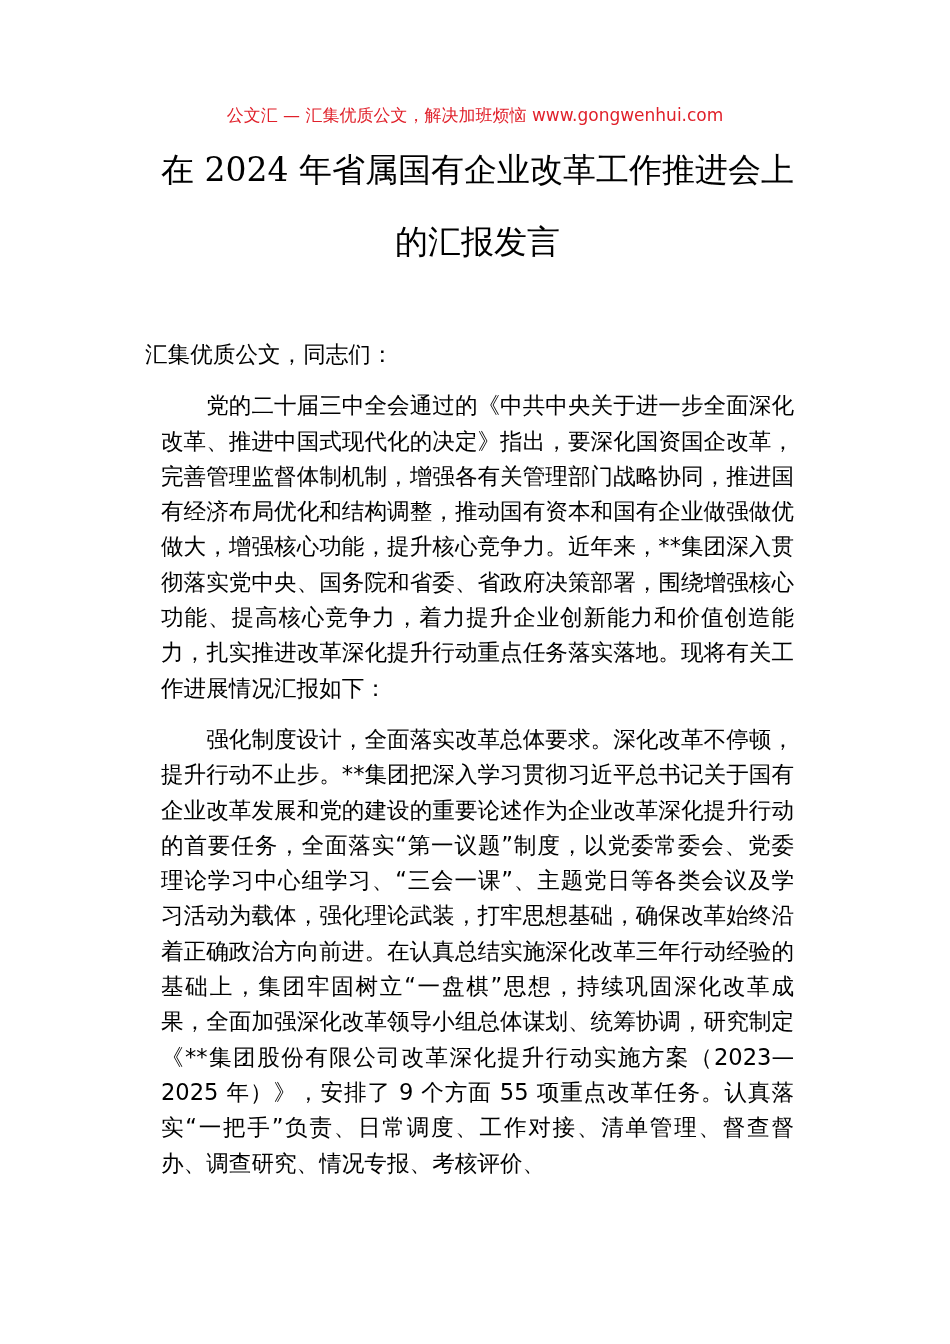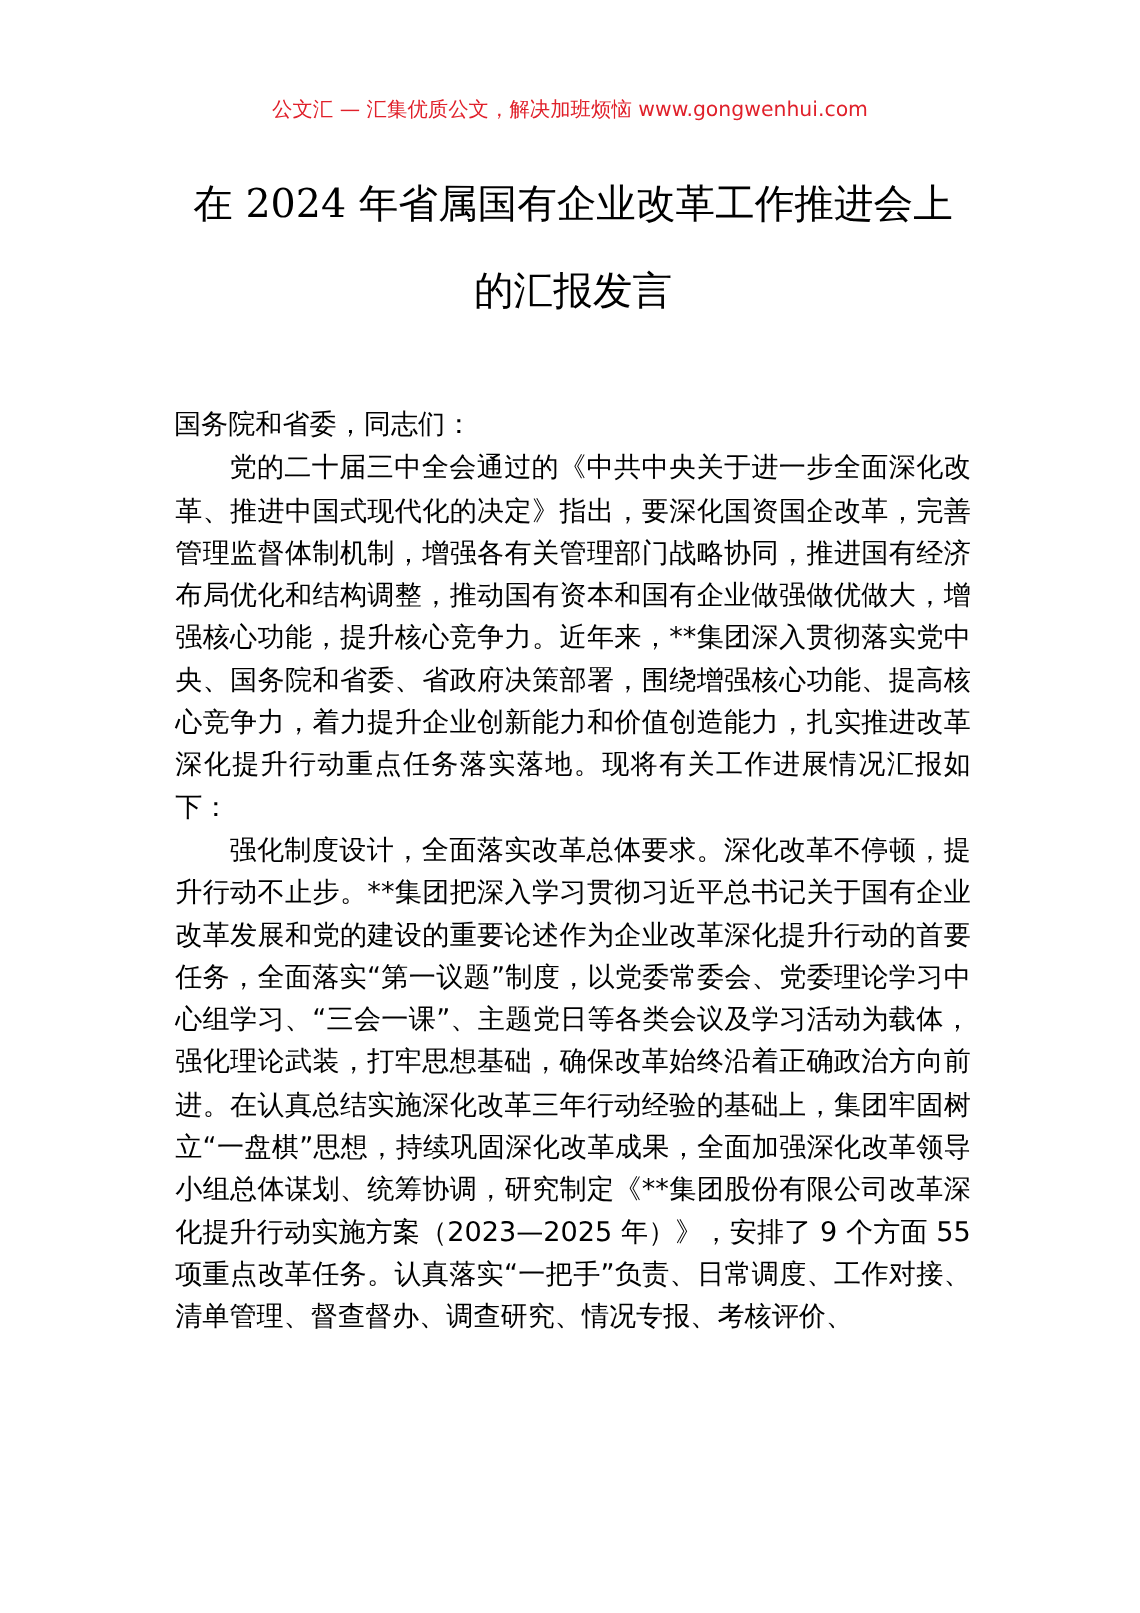--- a/index.html
+++ b/index.html
@@ -10,21 +10,21 @@
     body {
       width: 950px;
       height: 1344px;
       position: relative;
       overflow: hidden;
       font-family: "DejaVu Sans", sans-serif;
       color: #000;
     }
     .header-banner {
       position: absolute;
-      top: 80px;
+      top: 104px;
       left: 0;
       width: 950px;
       text-align: center;
       font-size: 17px;
       color: #e0202a;
       font-family: "DejaVu Sans", sans-serif;
       letter-spacing: 0px;
     }
     .title {
       position: absolute;
@@ -44,30 +44,30 @@
       left: 145px;
       width: 665px;
       font-size: 22.6px;
       line-height: 35.3px;
       text-align: justify;
     }
     .salutation {
       margin: 0;
     }
     .para {
-      margin: 1px;
+      margin: 16px;
       text-indent: 2em;
       text-align: justify;
       text-align-last: left;
     }
   </style>
 </head>
 <body>
 
 <div class="header-banner">公文汇 — 汇集优质公文，解决加班烦恼 www.gongwenhui.com</div>
 
 <h1 class="title">在 2024 年省属国有企业改革工作推进会上的汇报发言</h1>
 
 <div class="body-text">
-  <p class="salutation">国务院和省委，同志们：</p>
+  <p class="salutation">汇集优质公文，同志们：</p>
   <p class="para">党的二十届三中全会通过的《中共中央关于进一步全面深化改革、推进中国式现代化的决定》指出，要深化国资国企改革，完善管理监督体制机制，增强各有关管理部门战略协同，推进国有经济布局优化和结构调整，推动国有资本和国有企业做强做优做大，增强核心功能，提升核心竞争力。近年来，**集团深入贯彻落实党中央、国务院和省委、省政府决策部署，围绕增强核心功能、提高核心竞争力，着力提升企业创新能力和价值创造能力，扎实推进改革深化提升行动重点任务落实落地。现将有关工作进展情况汇报如下：</p>
   <p class="para">强化制度设计，全面落实改革总体要求。深化改革不停顿，提升行动不止步。**集团把深入学习贯彻习近平总书记关于国有企业改革发展和党的建设的重要论述作为企业改革深化提升行动的首要任务，全面落实“第一议题”制度，以党委常委会、党委理论学习中心组学习、“三会一课”、主题党日等各类会议及学习活动为载体，强化理论武装，打牢思想基础，确保改革始终沿着正确政治方向前进。在认真总结实施深化改革三年行动经验的基础上，集团牢固树立“一盘棋”思想，持续巩固深化改革成果，全面加强深化改革领导小组总体谋划、统筹协调，研究制定《**集团股份有限公司改革深化提升行动实施方案（2023—2025 年）》，安排了 9 个方面 55 项重点改革任务。认真落实“一把手”负责、日常调度、工作对接、清单管理、督查督办、调查研究、情况专报、考核评价、</p>
 </div>
 
 </body></html>

